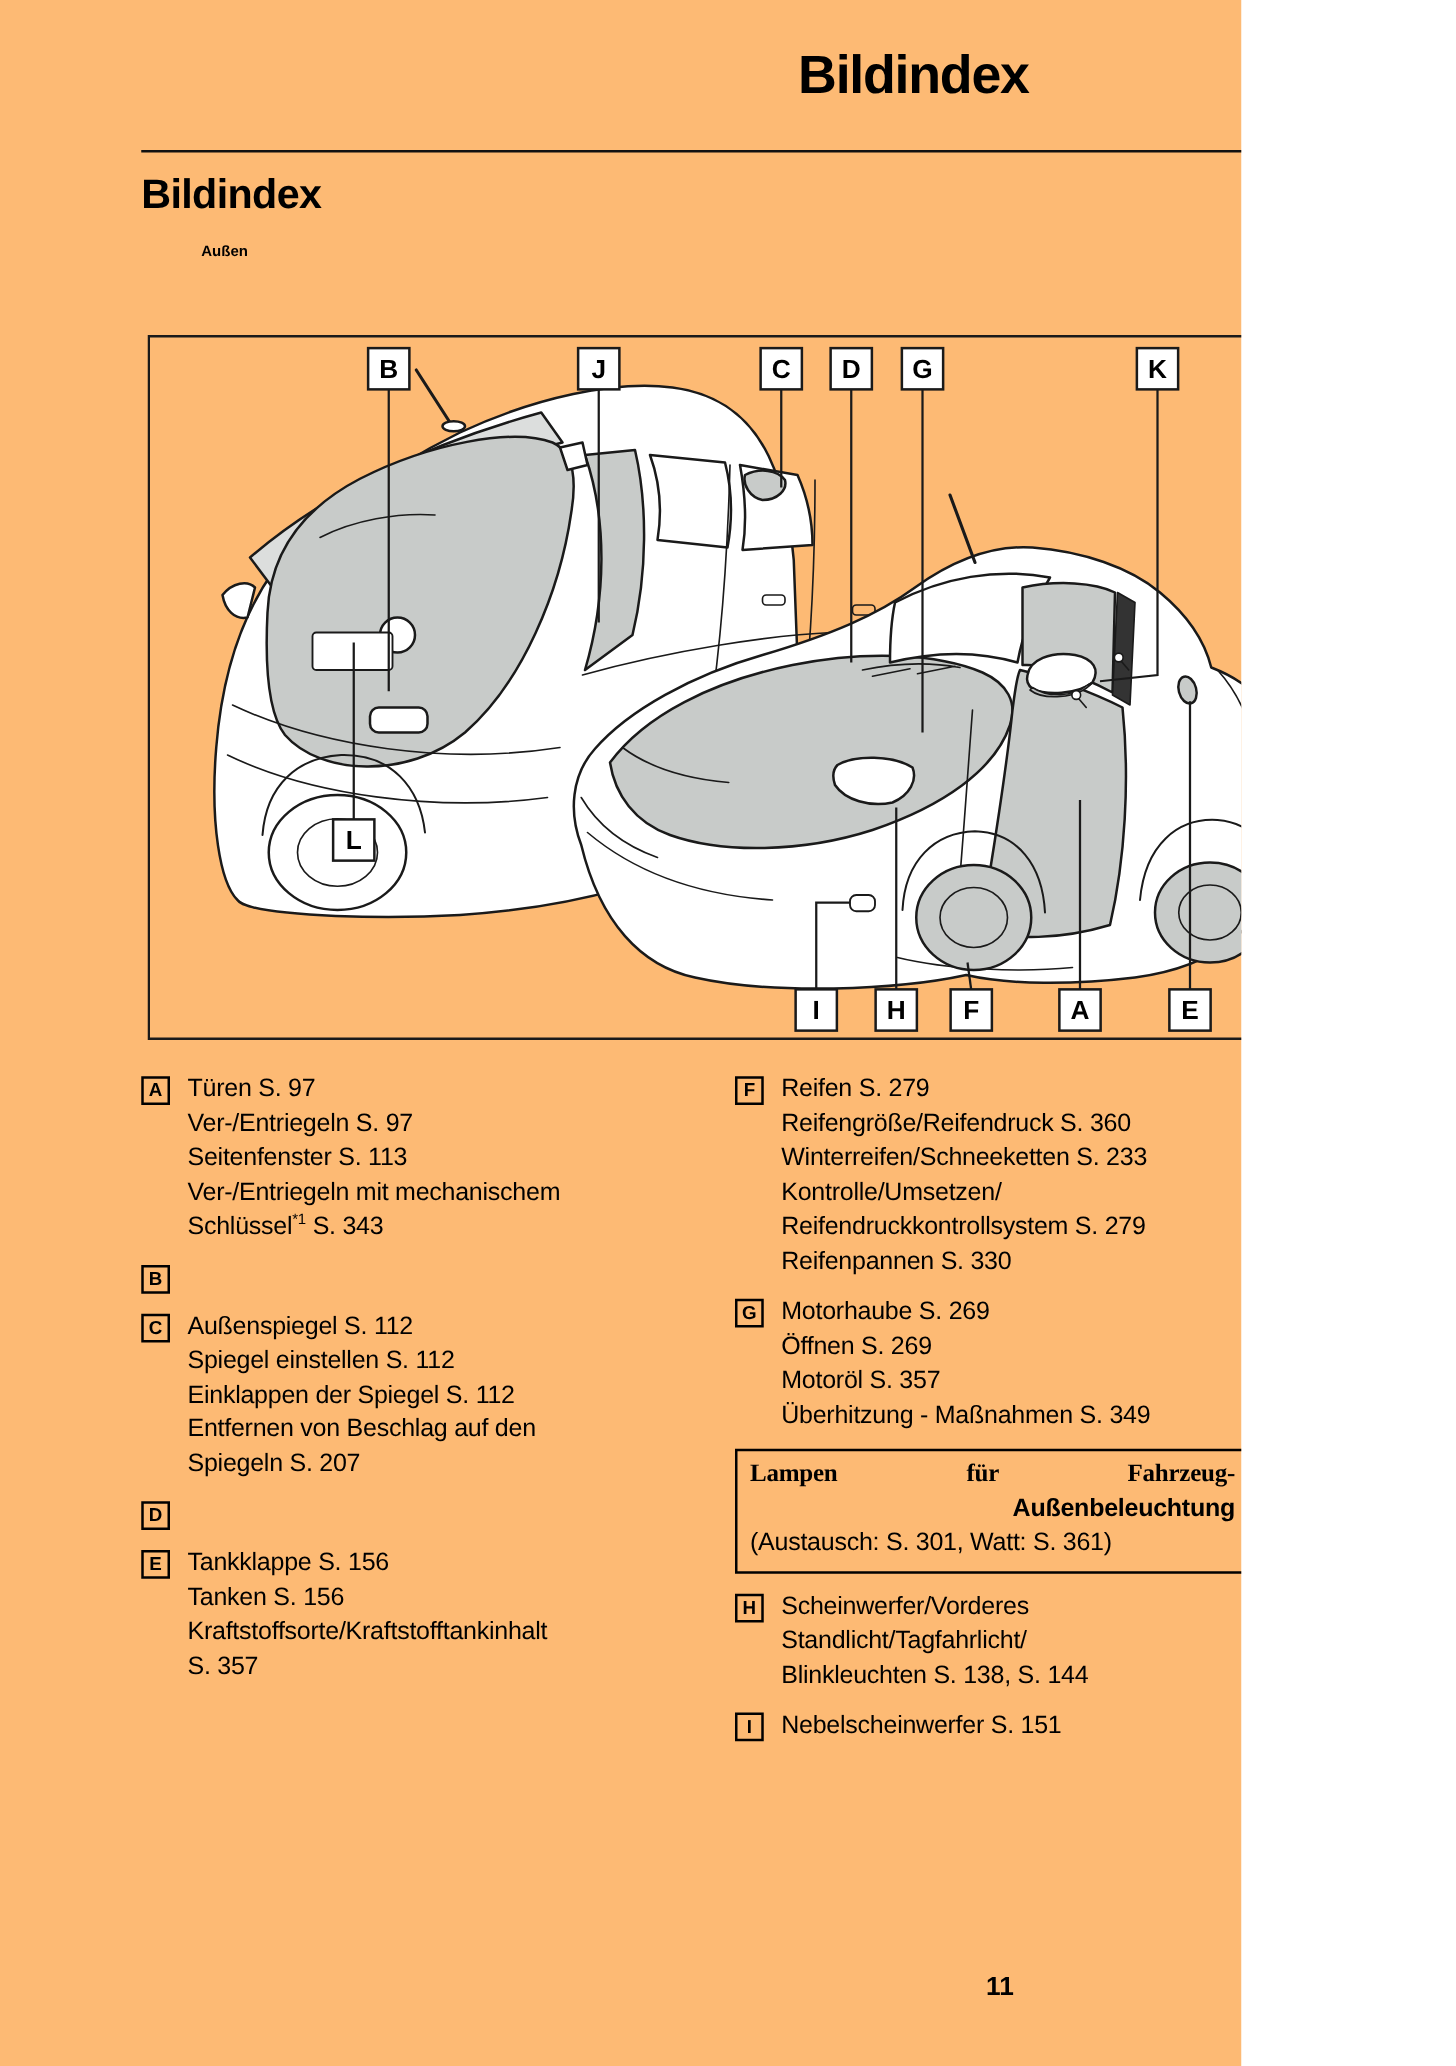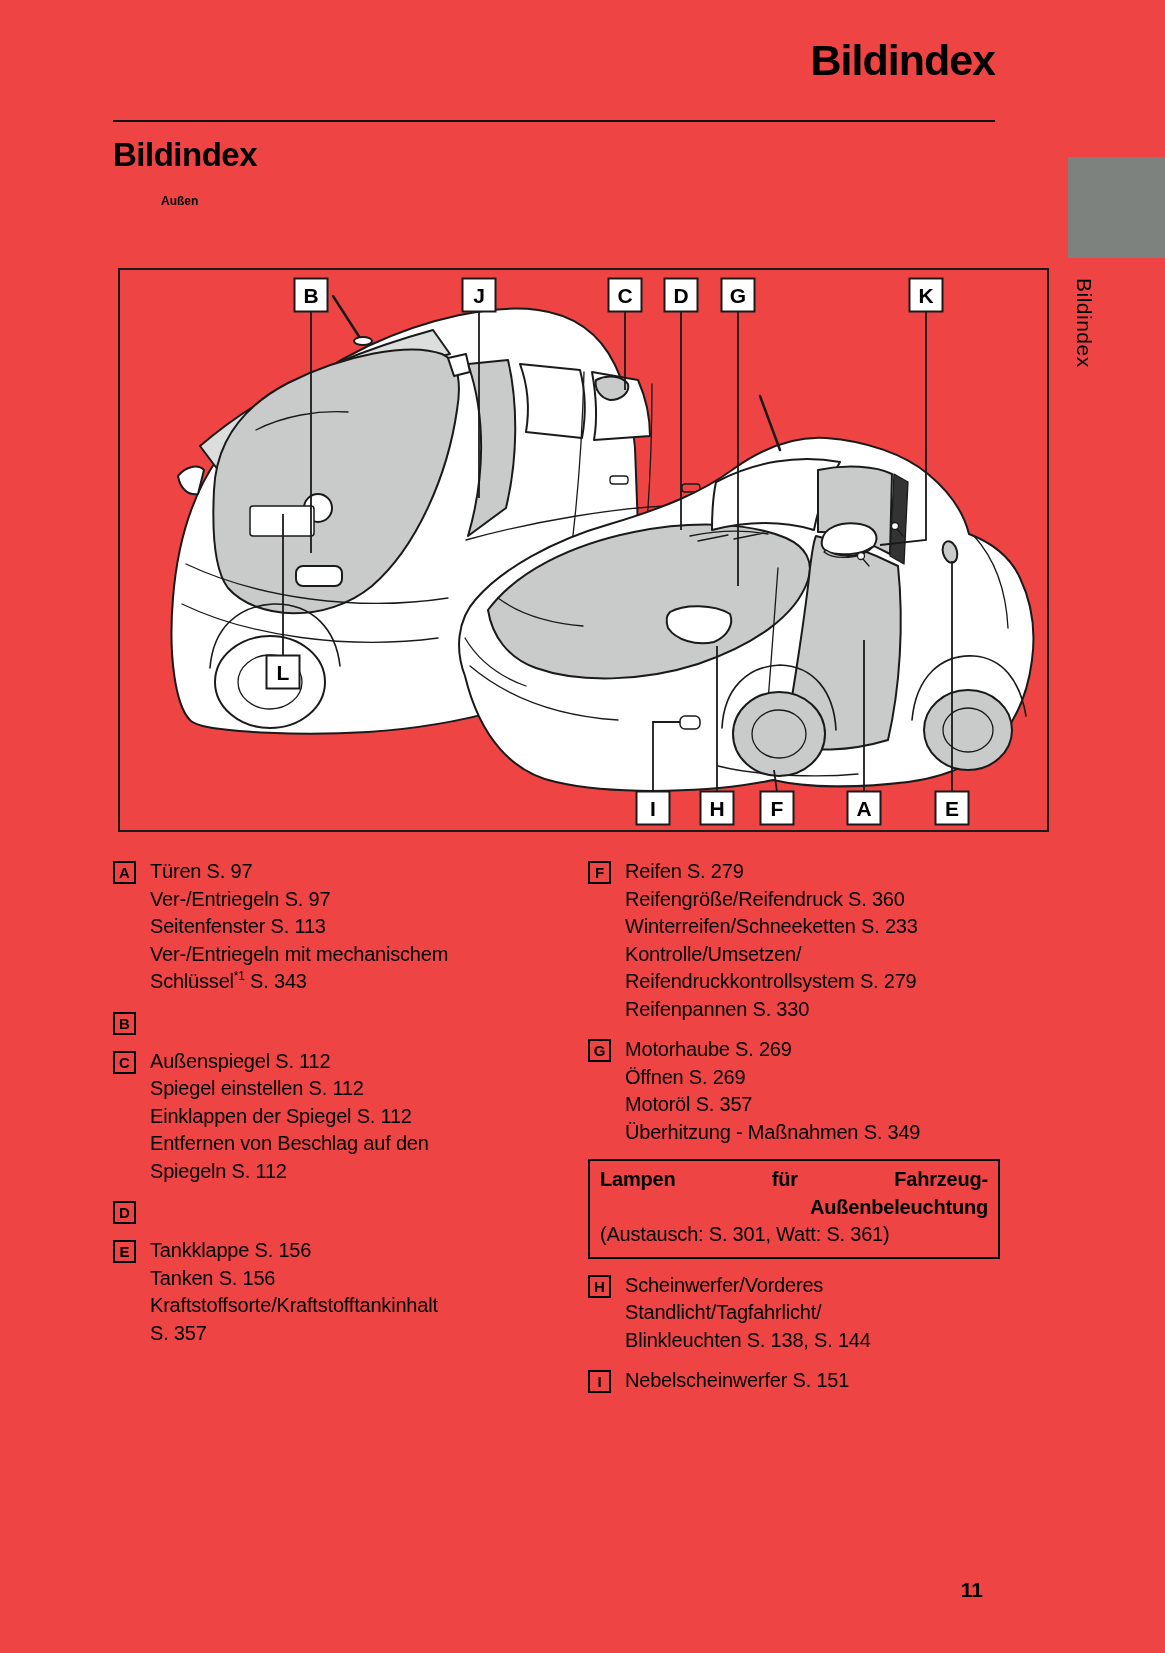--- a/index.html
+++ b/index.html
@@ -1,16 +1,16 @@
 <!DOCTYPE html>
 <html><head>
 <meta charset="utf-8">
 <style>
   html,body{margin:0;padding:0;background:#fff;}
-  .page{position:relative;width:1165px;height:1653px;background:#ef4444;overflow:hidden;
+  .page{position:relative;width:993px;height:1653px;background:#fdba74;overflow:hidden;
         font-family:"Liberation Sans","DejaVu Sans",sans-serif;color:#000;}
   .running-title{position:absolute;top:36px;right:170px;font-size:43px;font-weight:bold;
         letter-spacing:-1px;}
   .top-rule{position:absolute;left:113px;top:120px;width:882px;height:2px;background:#111;}
   .section-heading{position:absolute;left:113px;top:136px;font-size:33px;font-weight:bold;letter-spacing:-0.5px;}
   .subsection-heading{position:absolute;left:113px;top:194px;font-size:12px;font-weight:bold;margin-left:48px;}
   .side-tab{position:absolute;left:1068px;top:157px;width:97px;height:101px;background:#7e827e;}
   .side-label{position:absolute;left:1072px;top:278px;writing-mode:vertical-rl;
         font-size:21px;letter-spacing:0.5px;}
   .diagram-wrap{position:absolute;left:118px;top:268px;width:931px;height:564px;}
@@ -20,21 +20,21 @@
   .col{position:absolute;}
   .col-left{left:113px;top:858px;width:440px;}
   .col-right{left:588px;top:858px;width:412px;}
   .entry{display:flex;margin-bottom:13px;}
   .marker{flex:0 0 auto;width:23px;height:23px;border:2px solid #000;box-sizing:border-box;
           font-size:15px;font-weight:bold;text-align:center;line-height:19px;margin-top:3px;}
   .lines{margin-left:14px;font-size:20px;line-height:27.5px;white-space:nowrap;letter-spacing:-0.2px;}
   .lines sup{font-size:12px;line-height:0;}
   .note-box{border:2px solid #000;box-sizing:border-box;padding:5px 10px 8px 10px;
             margin:8px 0 13px 0;font-size:20px;line-height:27.5px;letter-spacing:-0.2px;}
-  .note-l1{font-weight:bold;text-align:justify;text-align-last:justify;}
+  .note-l1{font-weight:bold;text-align:justify;text-align-last:justify;font-family:Liberation Serif, serif;}
   .note-l2{font-weight:bold;text-align:right;}
   svg text.callout-letter{font-family:"Liberation Sans","DejaVu Sans",sans-serif;
             font-size:21px;font-weight:bold;}
 </style>
 </head>
 <body>
 
 <div class="page">
 
   <div class="running-title">Bildindex</div>
@@ -193,21 +193,21 @@
       <div class="entry">
         <span class="marker">B</span>
       </div>
       <div class="entry">
         <span class="marker">C</span>
         <div class="lines">
           <div>Außenspiegel S. 112</div>
           <div>Spiegel einstellen S. 112</div>
           <div>Einklappen der Spiegel S. 112</div>
           <div>Entfernen von Beschlag auf den</div>
-          <div>Spiegeln S. 112</div>
+          <div>Spiegeln S. 207</div>
         </div>
       </div>
       <div class="entry">
         <span class="marker">D</span>
       </div>
       <div class="entry">
         <span class="marker">E</span>
         <div class="lines">
           <div>Tankklappe S. 156</div>
           <div>Tanken S. 156</div>

